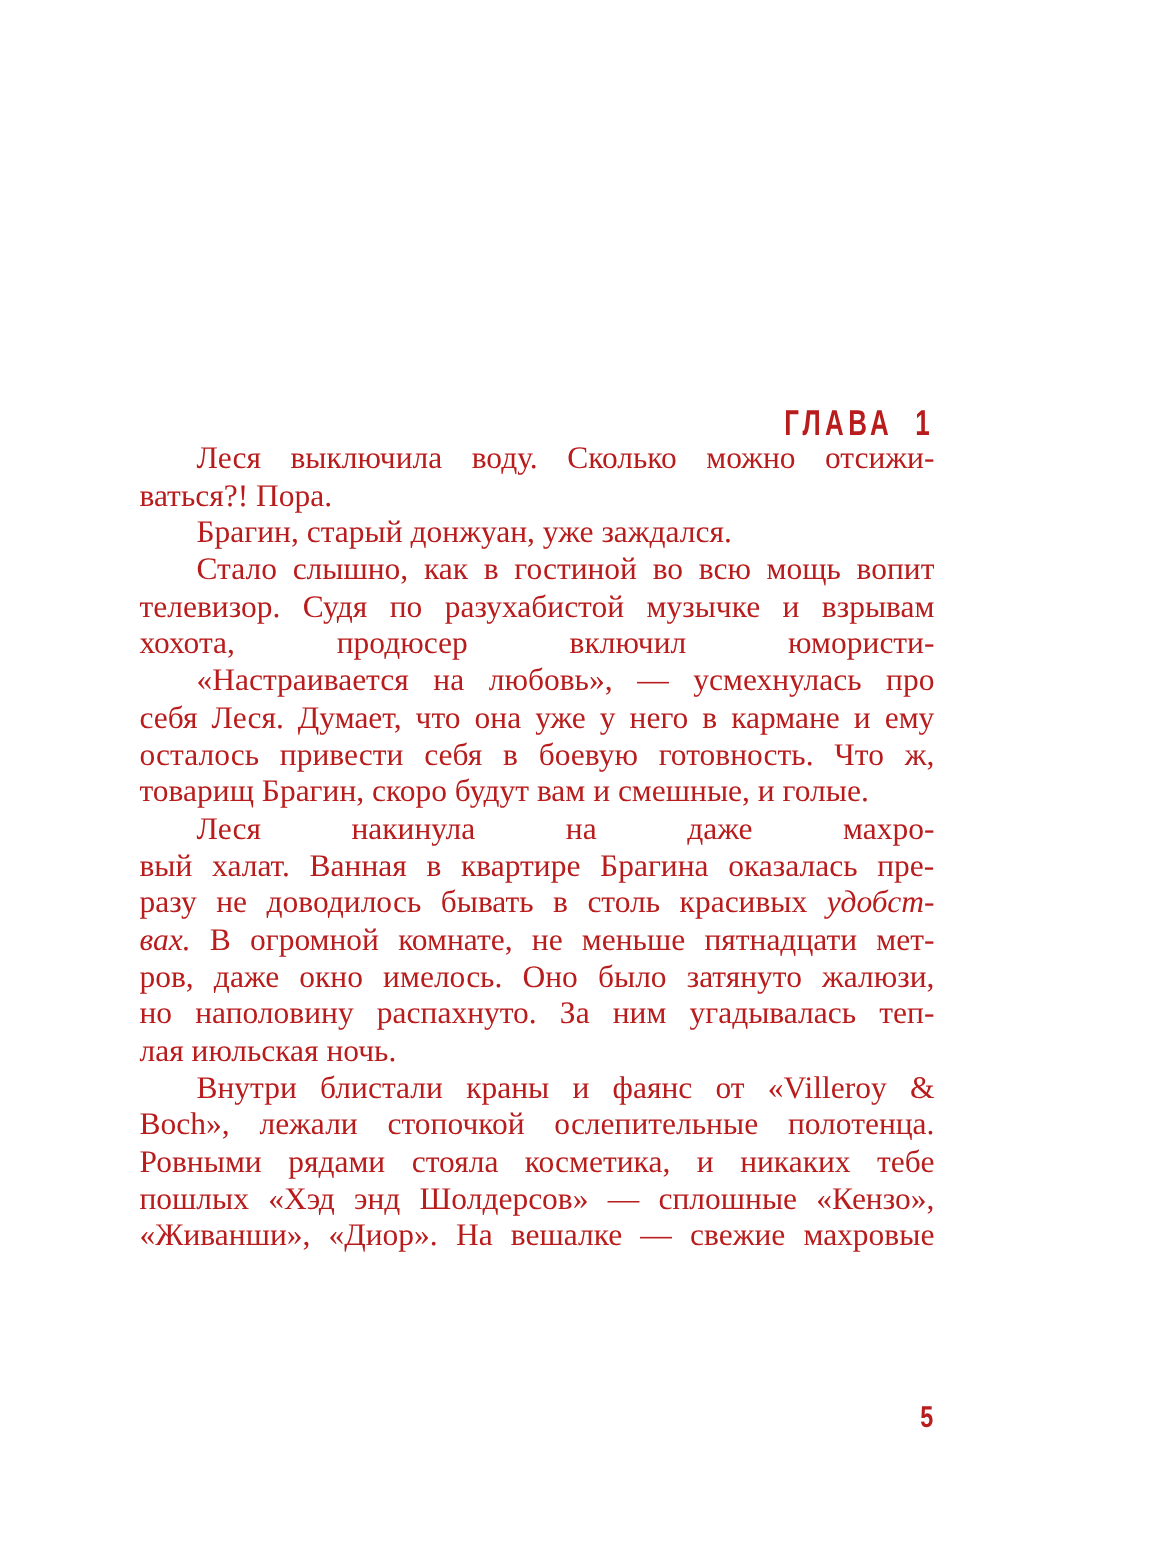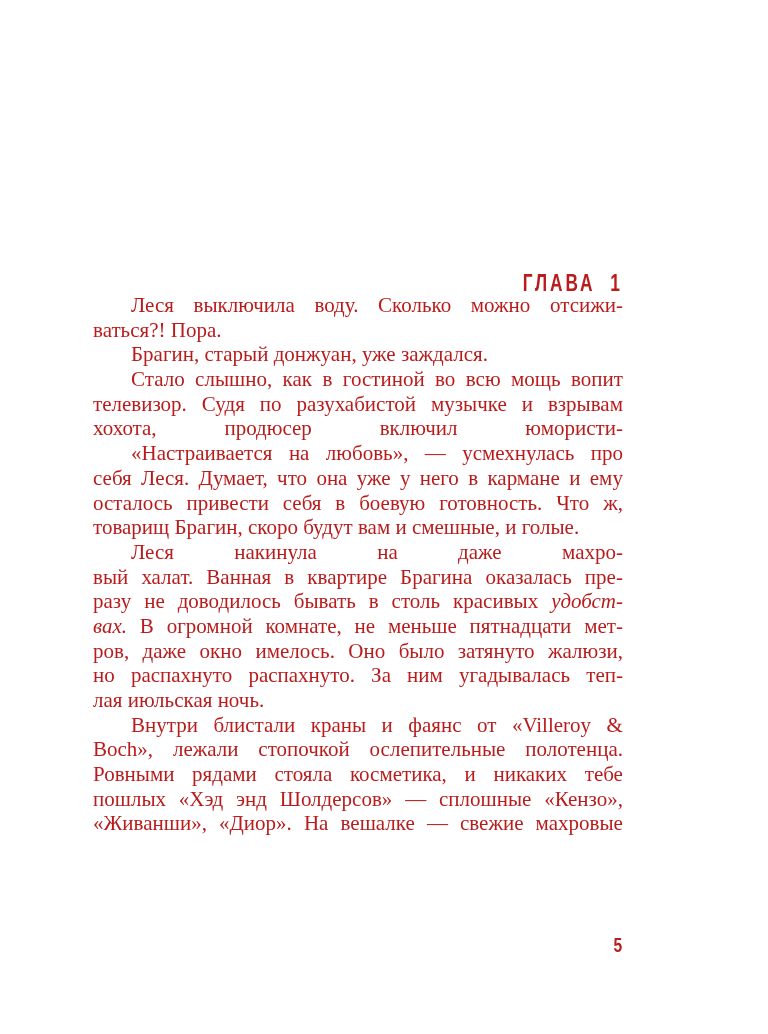--- a/index.html
+++ b/index.html
@@ -83,21 +83,21 @@
         <div class="line jline"><span>себя</span><span>Леся.</span><span>Думает,</span><span>что</span><span>она</span><span>уже</span><span>у</span><span>него</span><span>в</span><span>кармане</span><span>и</span><span>ему</span></div>
         <div class="line jline"><span>осталось</span><span>привести</span><span>себя</span><span>в</span><span>боевую</span><span>готовность.</span><span>Что</span><span>ж,</span></div>
         <div class="line lline"><span>товарищ</span> <span>Брагин,</span> <span>скоро</span> <span>будут</span> <span>вам</span> <span>и</span> <span>смешные,</span> <span>и</span> <span>голые.</span></div>
       </div>
       <div class="para">
         <div class="line jline first"><span>Леся</span><span>накинула</span><span>на</span><span>даже</span><span>махро-</span></div>
         <div class="line jline"><span>вый</span><span>халат.</span><span>Ванная</span><span>в</span><span>квартире</span><span>Брагина</span><span>оказалась</span><span>пре-</span></div>
         <div class="line jline"><span>разу</span><span>не</span><span>доводилось</span><span>бывать</span><span>в</span><span>столь</span><span>красивых</span><span class="i">удобст-</span></div>
         <div class="line jline"><span class="i">вах.</span><span>В</span><span>огромной</span><span>комнате,</span><span>не</span><span>меньше</span><span>пятнадцати</span><span>мет-</span></div>
         <div class="line jline"><span>ров,</span><span>даже</span><span>окно</span><span>имелось.</span><span>Оно</span><span>было</span><span>затянуто</span><span>жалюзи,</span></div>
-        <div class="line jline"><span>но</span><span>распахнуто</span><span>распахнуто.</span><span>За</span><span>ним</span><span>угадывалась</span><span>теп-</span></div>
+        <div class="line jline"><span>но</span><span>наполовину</span><span>распахнуто.</span><span>За</span><span>ним</span><span>угадывалась</span><span>теп-</span></div>
         <div class="line lline"><span>лая</span> <span>июльская</span> <span>ночь.</span></div>
       </div>
       <div class="para">
         <div class="line jline first"><span>Внутри</span><span>блистали</span><span>краны</span><span>и</span><span>фаянс</span><span>от</span><span>«Villeroy</span><span>&amp;</span></div>
         <div class="line jline"><span>Boch»,</span><span>лежали</span><span>стопочкой</span><span>ослепительные</span><span>полотенца.</span></div>
         <div class="line jline"><span>Ровными</span><span>рядами</span><span>стояла</span><span>косметика,</span><span>и</span><span>никаких</span><span>тебе</span></div>
         <div class="line jline"><span>пошлых</span><span>«Хэд</span><span>энд</span><span>Шолдерсов»</span><span>—</span><span>сплошные</span><span>«Кензо»,</span></div>
         <div class="line jline"><span>«Живанши»,</span><span>«Диор».</span><span>На</span><span>вешалке</span><span>—</span><span>свежие</span><span>махровые</span></div>
       </div>
     </div>

